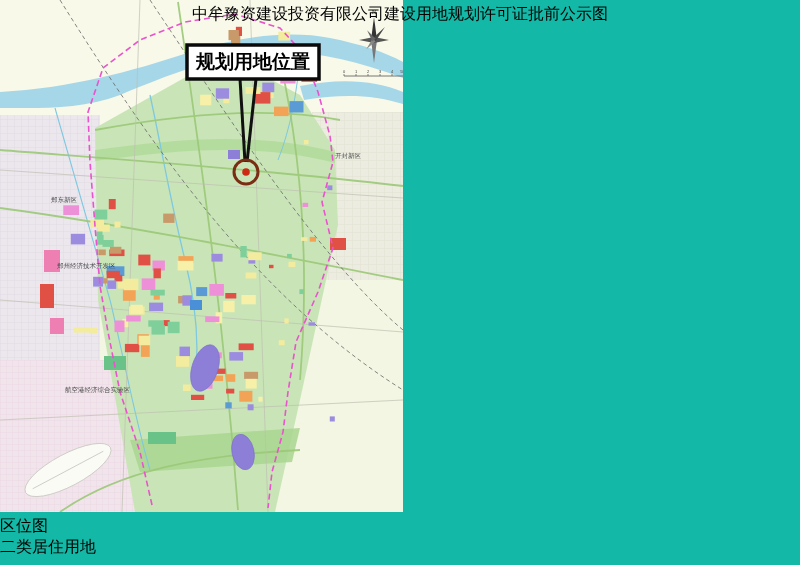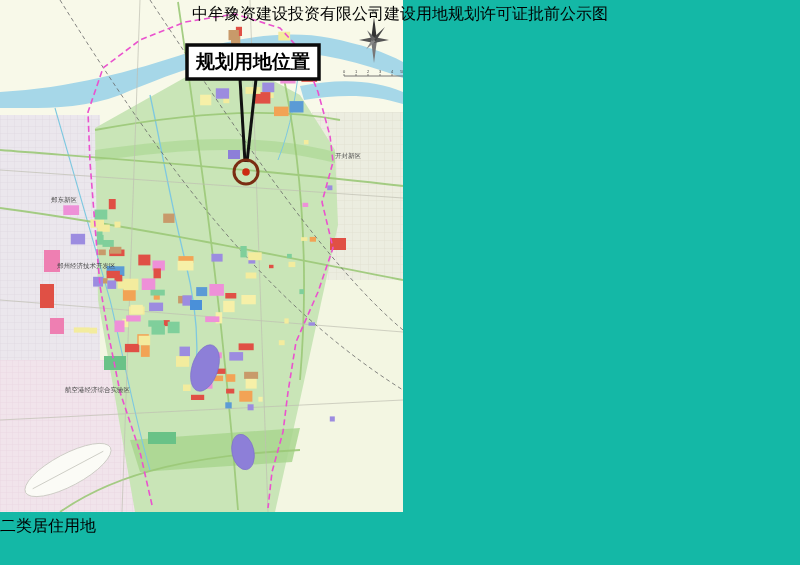--- a/index.html
+++ b/index.html
@@ -278,20 +278,23 @@
         <g>
           <line x1="240" y1="79" x2="245" y2="162" stroke="#111" stroke-width="3"></line>
           <line x1="256" y1="79" x2="247" y2="162" stroke="#111" stroke-width="3"></line>
           <rect x="187" y="45" width="132" height="34" fill="#fff" stroke="#0a0a0a" stroke-width="3.5"></rect>
           <text x="253" y="68" font-size="19" font-weight="bold" text-anchor="middle" fill="#000">规划用地位置</text>
           <circle cx="246" cy="172" r="12" fill="none" stroke="#7a2d12" stroke-width="3"></circle>
           <circle cx="246" cy="172" r="3.8" fill="#cc2a12"></circle>
         </g>
       </svg>
 
+      <div class="quwei-box">
+        <span>区位图</span>
+      </div>
 
       <div class="legend">
         <div class="legend-cols">
           <div class="legend-col" id="legend-left">
               <div class="lrow"><div class="lsw" style="background: rgb(253, 246, 163);"></div><span class="ltx">二类居住用地</span></div>
             </div>
 
         </div>
       </div>
     </div>

